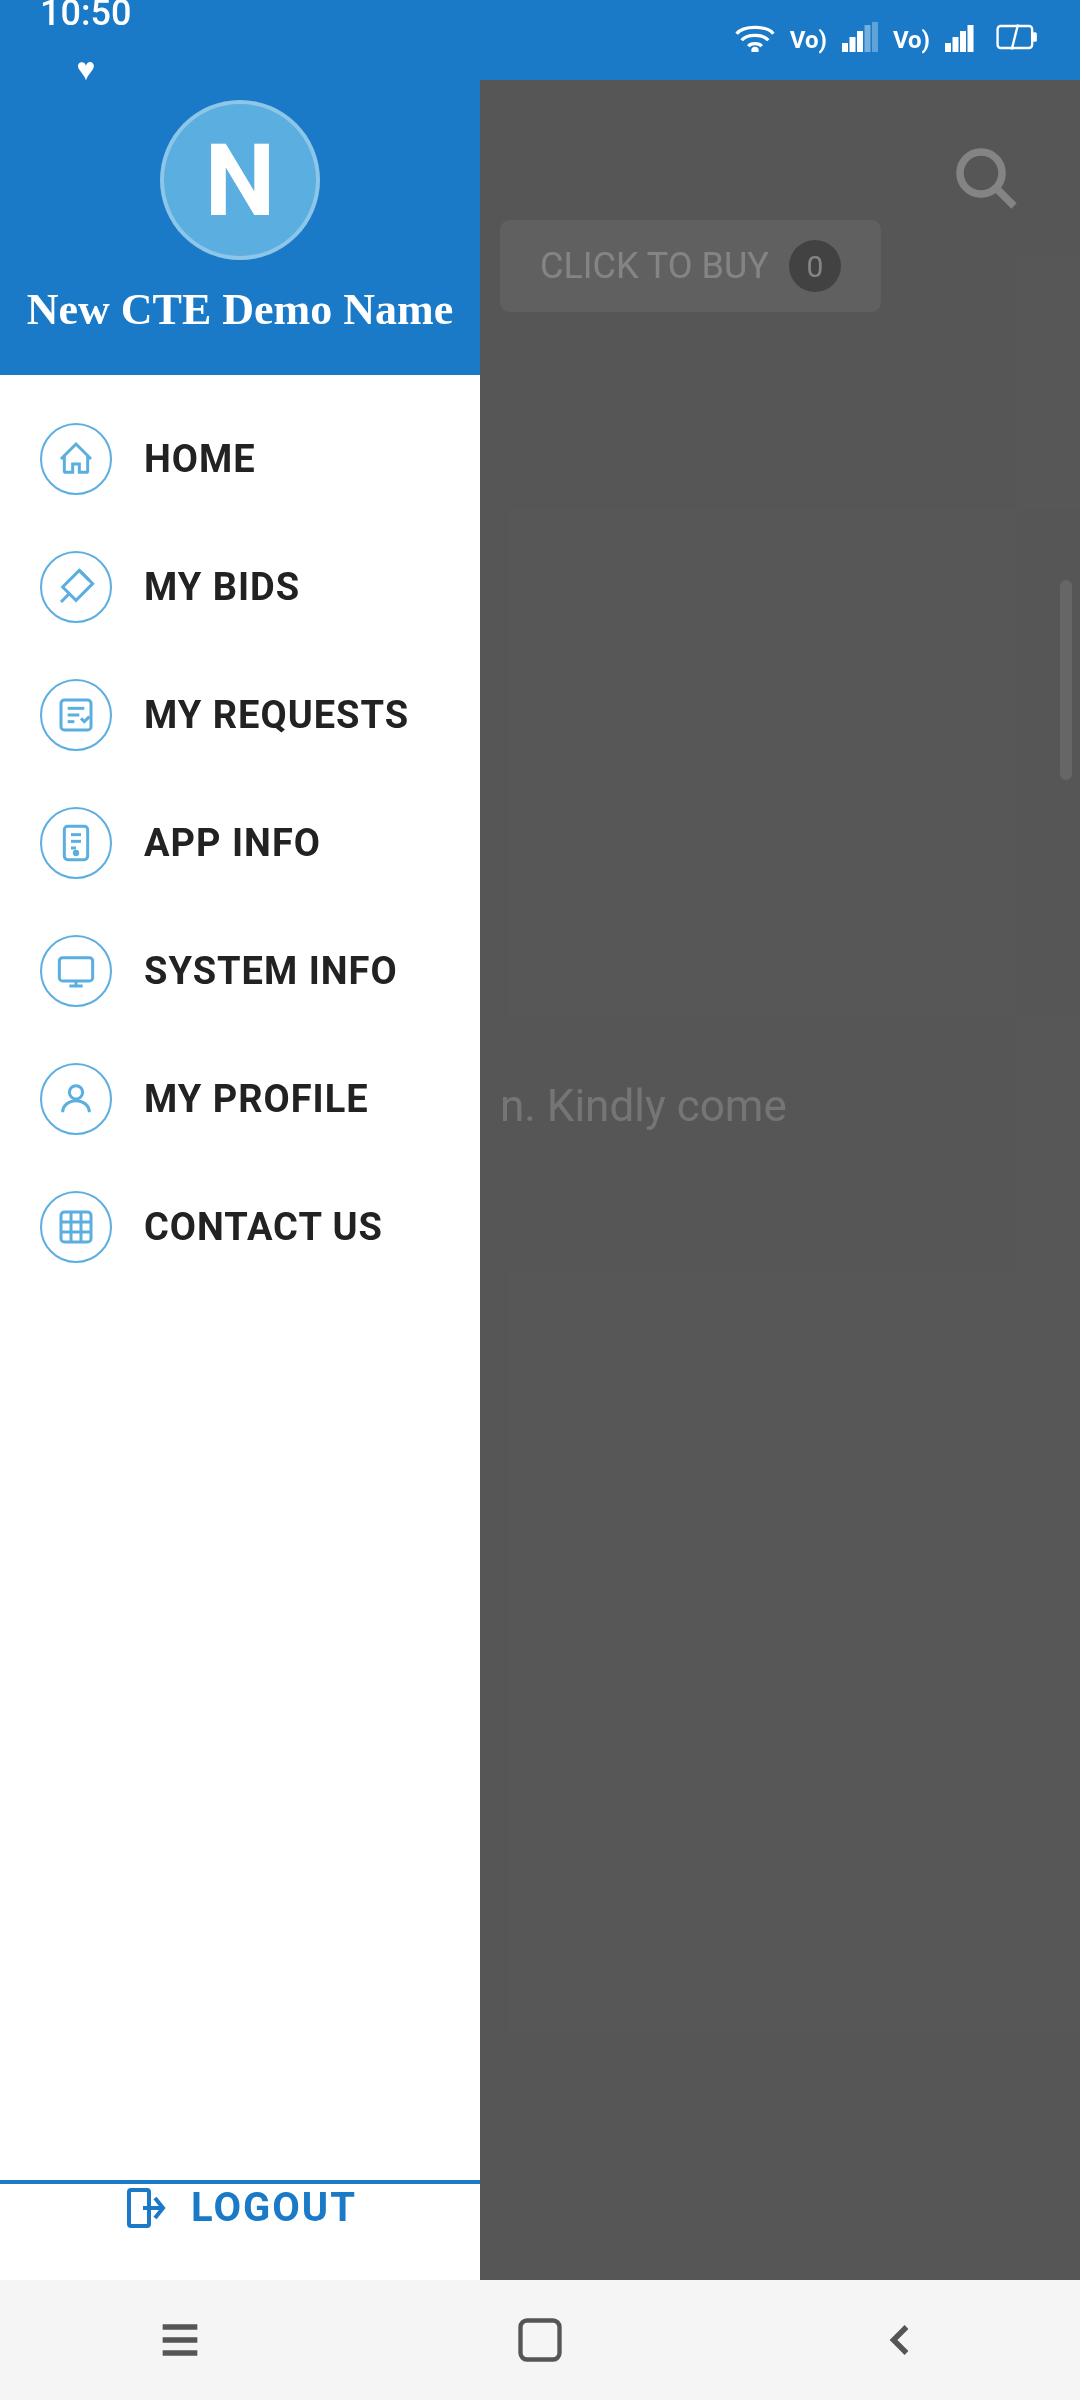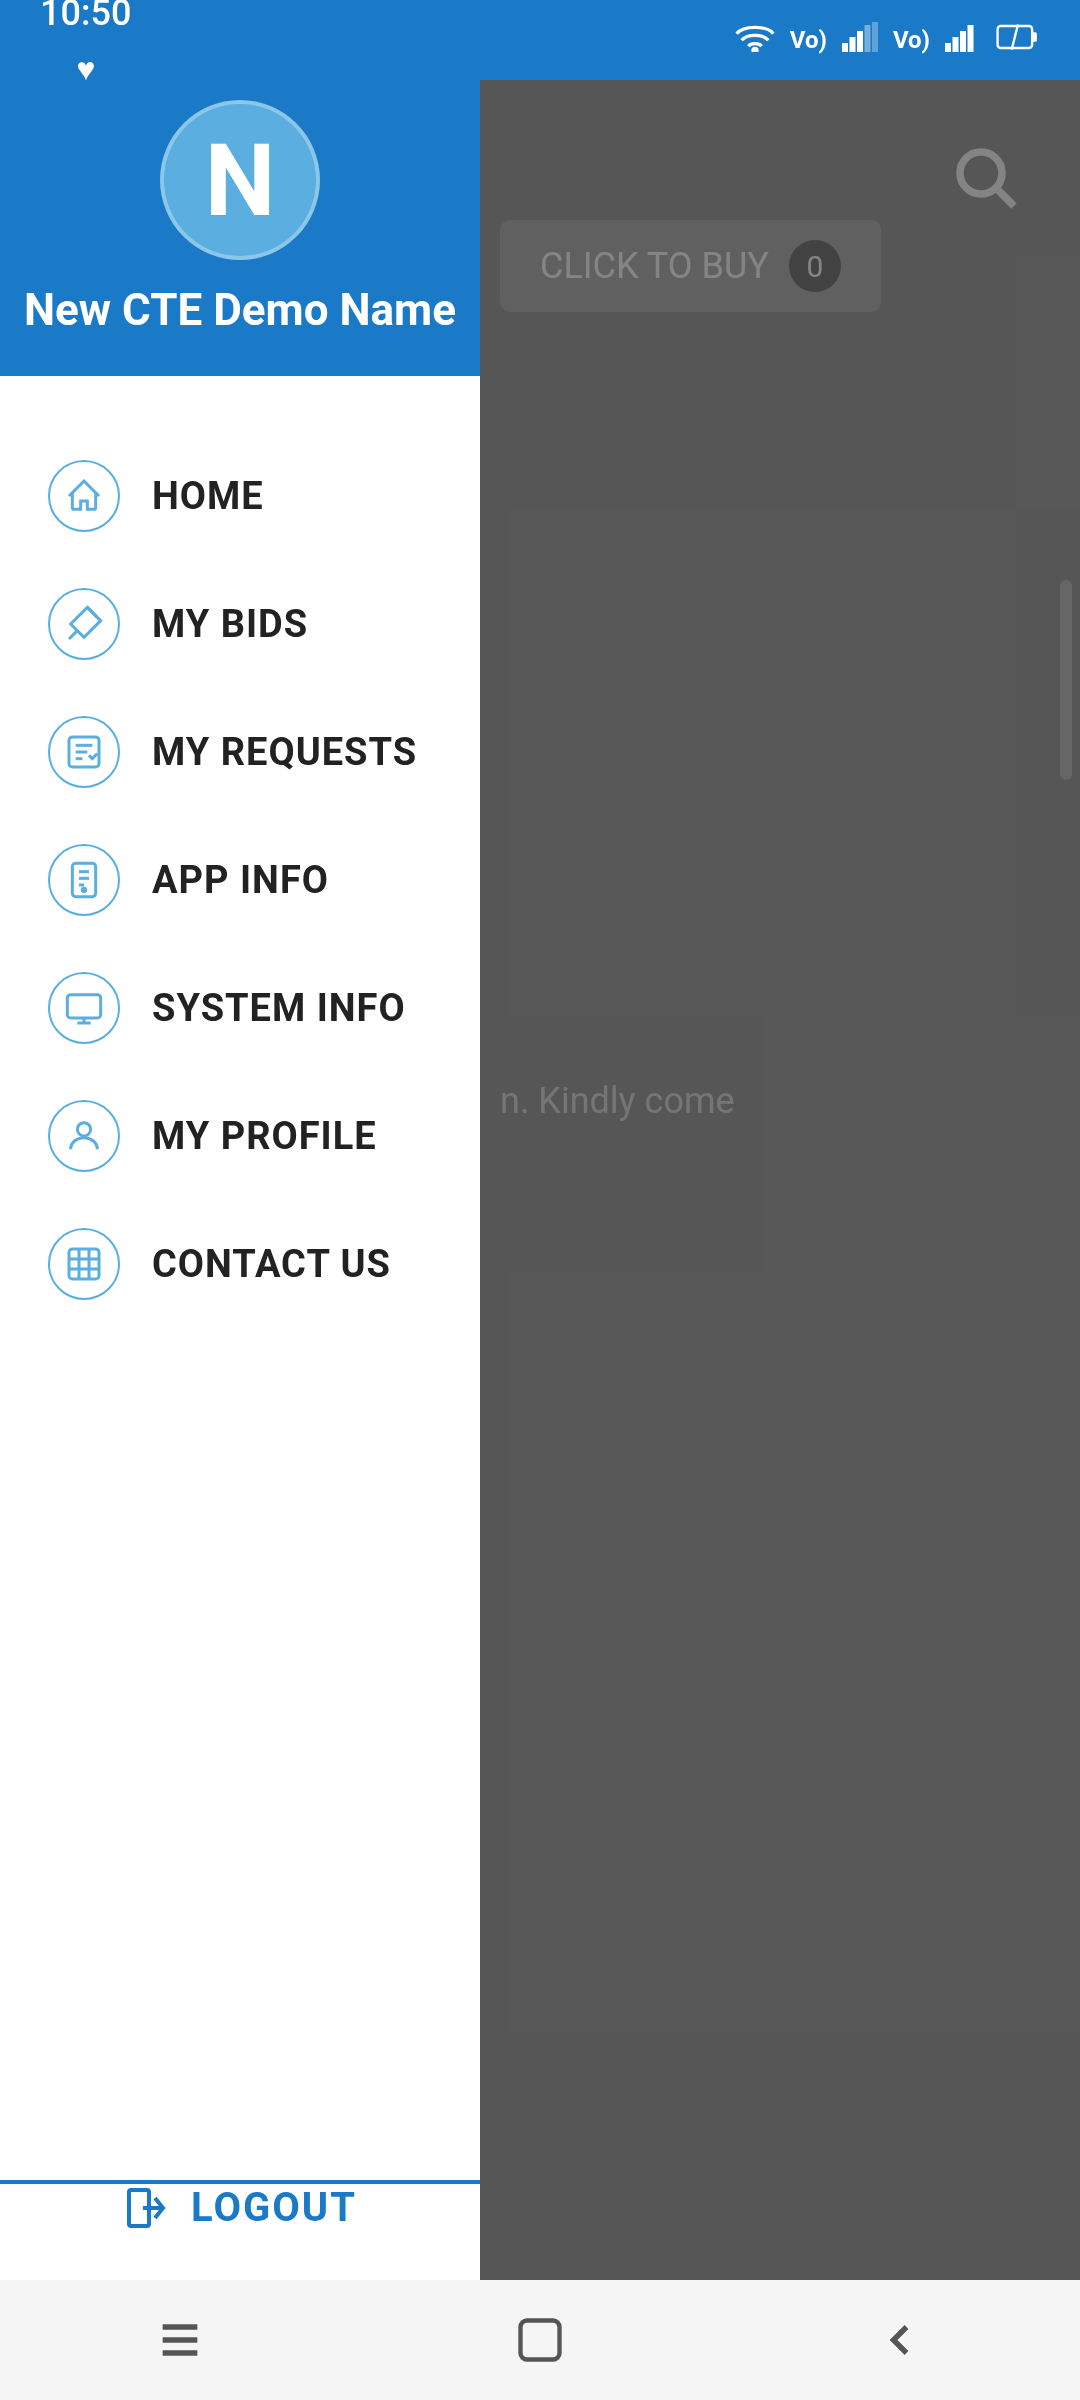--- a/index.html
+++ b/index.html
@@ -94,21 +94,21 @@
       display: flex;
       align-items: center;
       justify-content: center;
       font-size: 30px;
     }
     .bg-text {
       position: absolute;
       top: 1080px;
       left: 500px;
       color: #ccc;
-      font-size: 36px;
+      font-size: 44px;
       z-index: 10;
     }
 
     
     .drawer-overlay {
       position: absolute;
       top: 0; left: 480px; right: 0;
       bottom: 120px;
       background: rgba(80,80,80,0.7);
       z-index: 20;
@@ -149,29 +149,29 @@
     .avatar-letter {
       color: white;
       font-size: 100px;
       font-weight: 700;
     }
     .user-name {
       color: white;
       font-size: 44px;
       font-weight: 700;
       text-align: center;
+      font-family: Liberation Serif, serif;
     }
 
     
     .nav-list {
       flex: 1;
-      padding: 20px 8px;
+      padding: 20px 0;
       background: white;
       overflow: hidden;
-      margin-top: 36px;
     }
 
     .nav-item {
       display: flex;
       align-items: center;
       padding: 28px 40px;
       cursor: pointer;
       gap: 32px;
     }
 

